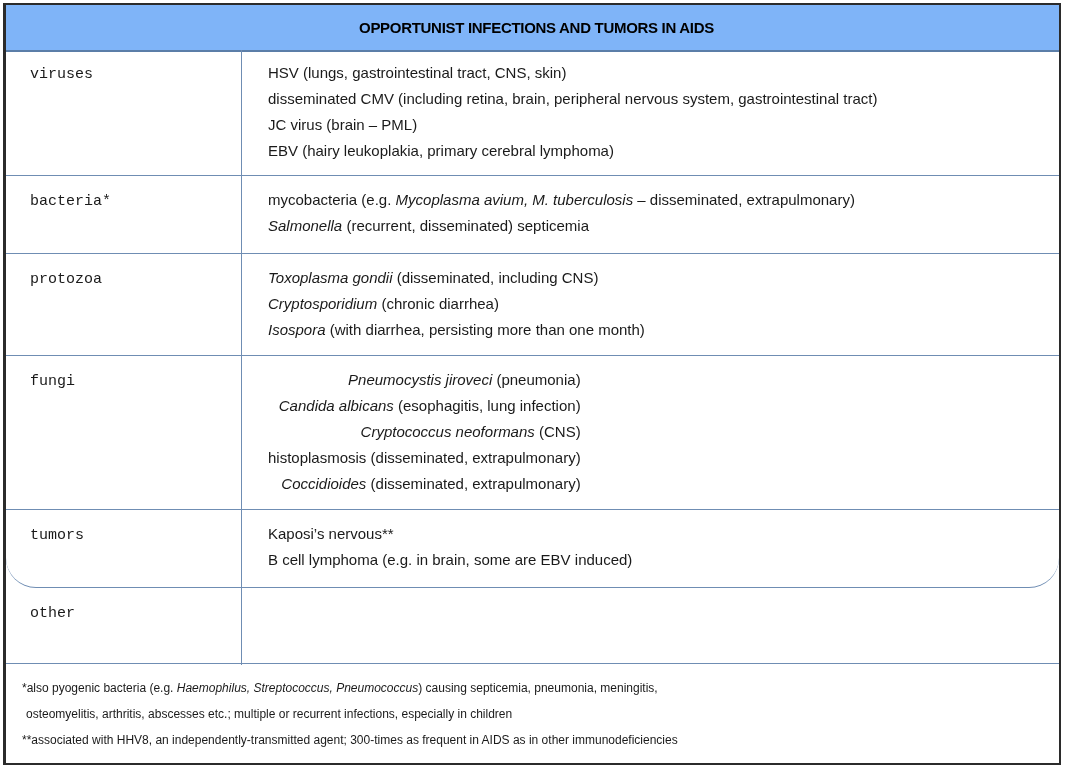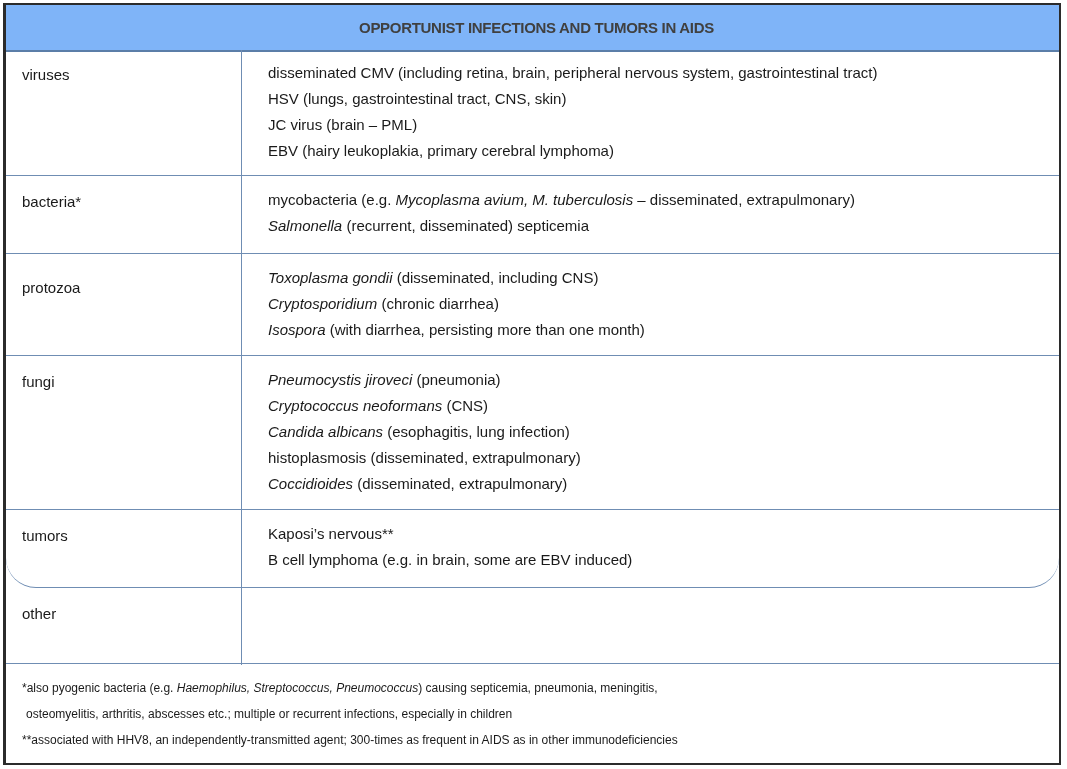--- a/index.html
+++ b/index.html
@@ -2,72 +2,72 @@
 <html><head>
 <meta charset="utf-8">
 <style>
   html, body { margin:0; padding:0; background:#ffffff; }
   body { width:1067px; height:769px; position:relative; overflow:hidden;
          font-family:"Liberation Sans", sans-serif; color:#1a1a1a; }
   .frame { position:absolute; left:3px; top:3px; width:1058px; height:762px;
            border:2px solid #2b2b2b; border-left-width:3px; border-right-width:2px; box-sizing:border-box; background:#fff; }
   .header { position:absolute; left:0; top:0; right:0; height:45px; background:#7fb4f8;
             border-bottom:2px solid #5b7ea8; display:flex; align-items:center; justify-content:center; }
-  .header span { font-weight:bold; font-size:15px; letter-spacing:-0.3px; color:#404040; padding-left:8px; }
+  .header span { font-weight:bold; font-size:15px; letter-spacing:-0.3px; color:#000000; padding-left:8px; }
   .row { position:absolute; left:0; right:0; border-bottom:1.5px solid #6f8db3; }
-  .cat { position:absolute; left:16px; font-size:15px; }
+  .cat { position:absolute; left:24px; font-size:15px;font-family:Liberation Mono, monospace; }
   .vline { position:absolute; left:235px; width:1px; background:#6f8db3; }
   .items { position:absolute; left:262px; font-size:15px; line-height:26px; }
   .items div { white-space:nowrap; }
   i { font-style:italic;margin-top:16px; }
   .foot { position:absolute; left:16px; top:675px; font-size:12px; line-height:26px; }
   .foot div { white-space:nowrap; }
 </style>
 </head>
 <body>
 
 <div class="frame">
   <div class="header">
     <span>OPPORTUNIST INFECTIONS AND TUMORS IN AIDS</span>
   </div>
   <div id="rows">
       <div class="row" style="top: 45px; height: 125px;">
         <div class="cat" style="top: 16px;">viruses</div>
         <div class="vline" style="top: 0px; height: 127px;"></div>
         <div class="items" style="top: 10px;">
+          <div><span>HSV (lungs, gastrointestinal tract, CNS, skin)</span></div>
           <div><span>disseminated CMV (including retina, brain, peripheral nervous system, gastrointestinal tract)</span></div>
-          <div><span>HSV (lungs, gastrointestinal tract, CNS, skin)</span></div>
           <div><span>JC virus (brain – PML)</span></div>
           <div><span>EBV (hairy leukoplakia, primary cerebral lymphoma)</span></div>
         </div>
       </div>
       <div class="row" style="top: 172px; height: 76px;">
         <div class="cat" style="top: 16px;">bacteria*</div>
         <div class="vline" style="top: 0px; height: 78px;"></div>
         <div class="items" style="top: 10px;">
           <div><span>mycobacteria (e.g. </span><i>Mycoplasma avium, M. tuberculosis</i><span> – disseminated, extrapulmonary)</span></div>
           <div><i>Salmonella</i><span> (recurrent, disseminated) septicemia</span></div>
         </div>
       </div>
       <div class="row" style="top: 250px; height: 100px;">
-        <div class="cat" style="top: 16px; margin-top: 8px;">protozoa</div>
+        <div class="cat" style="top: 16px;">protozoa</div>
         <div class="vline" style="top: 0px; height: 102px;"></div>
         <div class="items" style="top: 10px;">
           <div><i>Toxoplasma gondii</i><span> (disseminated, including CNS)</span></div>
           <div><i>Cryptosporidium</i><span> (chronic diarrhea)</span></div>
           <div><i>Isospora</i><span> (with diarrhea, persisting more than one month)</span></div>
         </div>
       </div>
       <div class="row" style="top: 352px; height: 152px; padding-left: 13px;">
         <div class="cat" style="top: 16px;">fungi</div>
         <div class="vline" style="top: 0px; height: 154px;"></div>
-        <div class="items" style="top: 10px;">
+        <div class="items" style="top: 10px; text-align: right;">
           <div><i>Pneumocystis jiroveci</i><span> (pneumonia)</span></div>
+          <div><i>Candida albicans</i><span> (esophagitis, lung infection)</span></div>
           <div><i>Cryptococcus neoformans</i><span> (CNS)</span></div>
-          <div><i>Candida albicans</i><span> (esophagitis, lung infection)</span></div>
           <div><span>histoplasmosis (disseminated, extrapulmonary)</span></div>
           <div><i>Coccidioides</i><span> (disseminated, extrapulmonary)</span></div>
         </div>
       </div>
       <div class="row" style="top: 506px; height: 76px; border-radius: 30px;">
         <div class="cat" style="top: 16px;">tumors</div>
         <div class="vline" style="top: 0px; height: 78px;"></div>
         <div class="items" style="top: 10px;">
           <div><span>Kaposi’s nervous**</span></div>
           <div><span>B cell lymphoma (e.g. in brain, some are EBV induced)</span></div>

